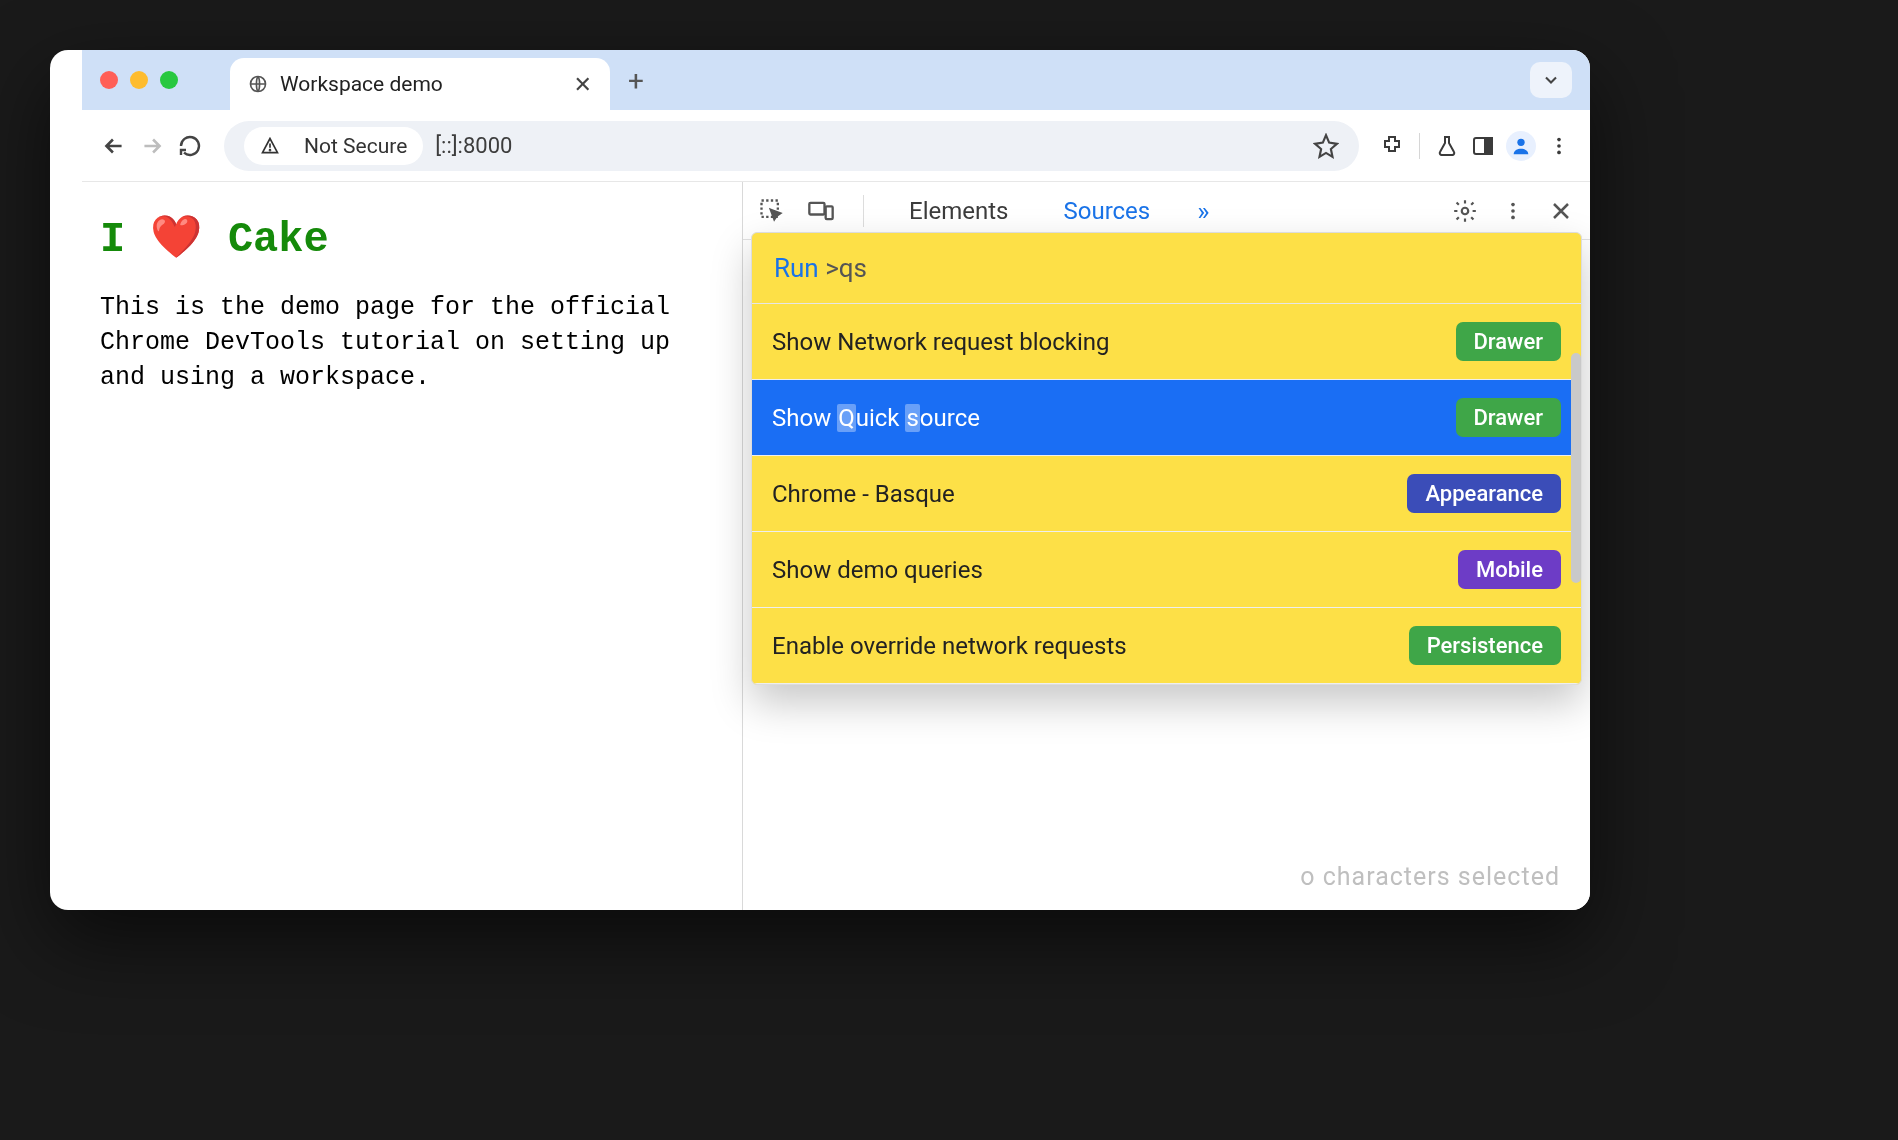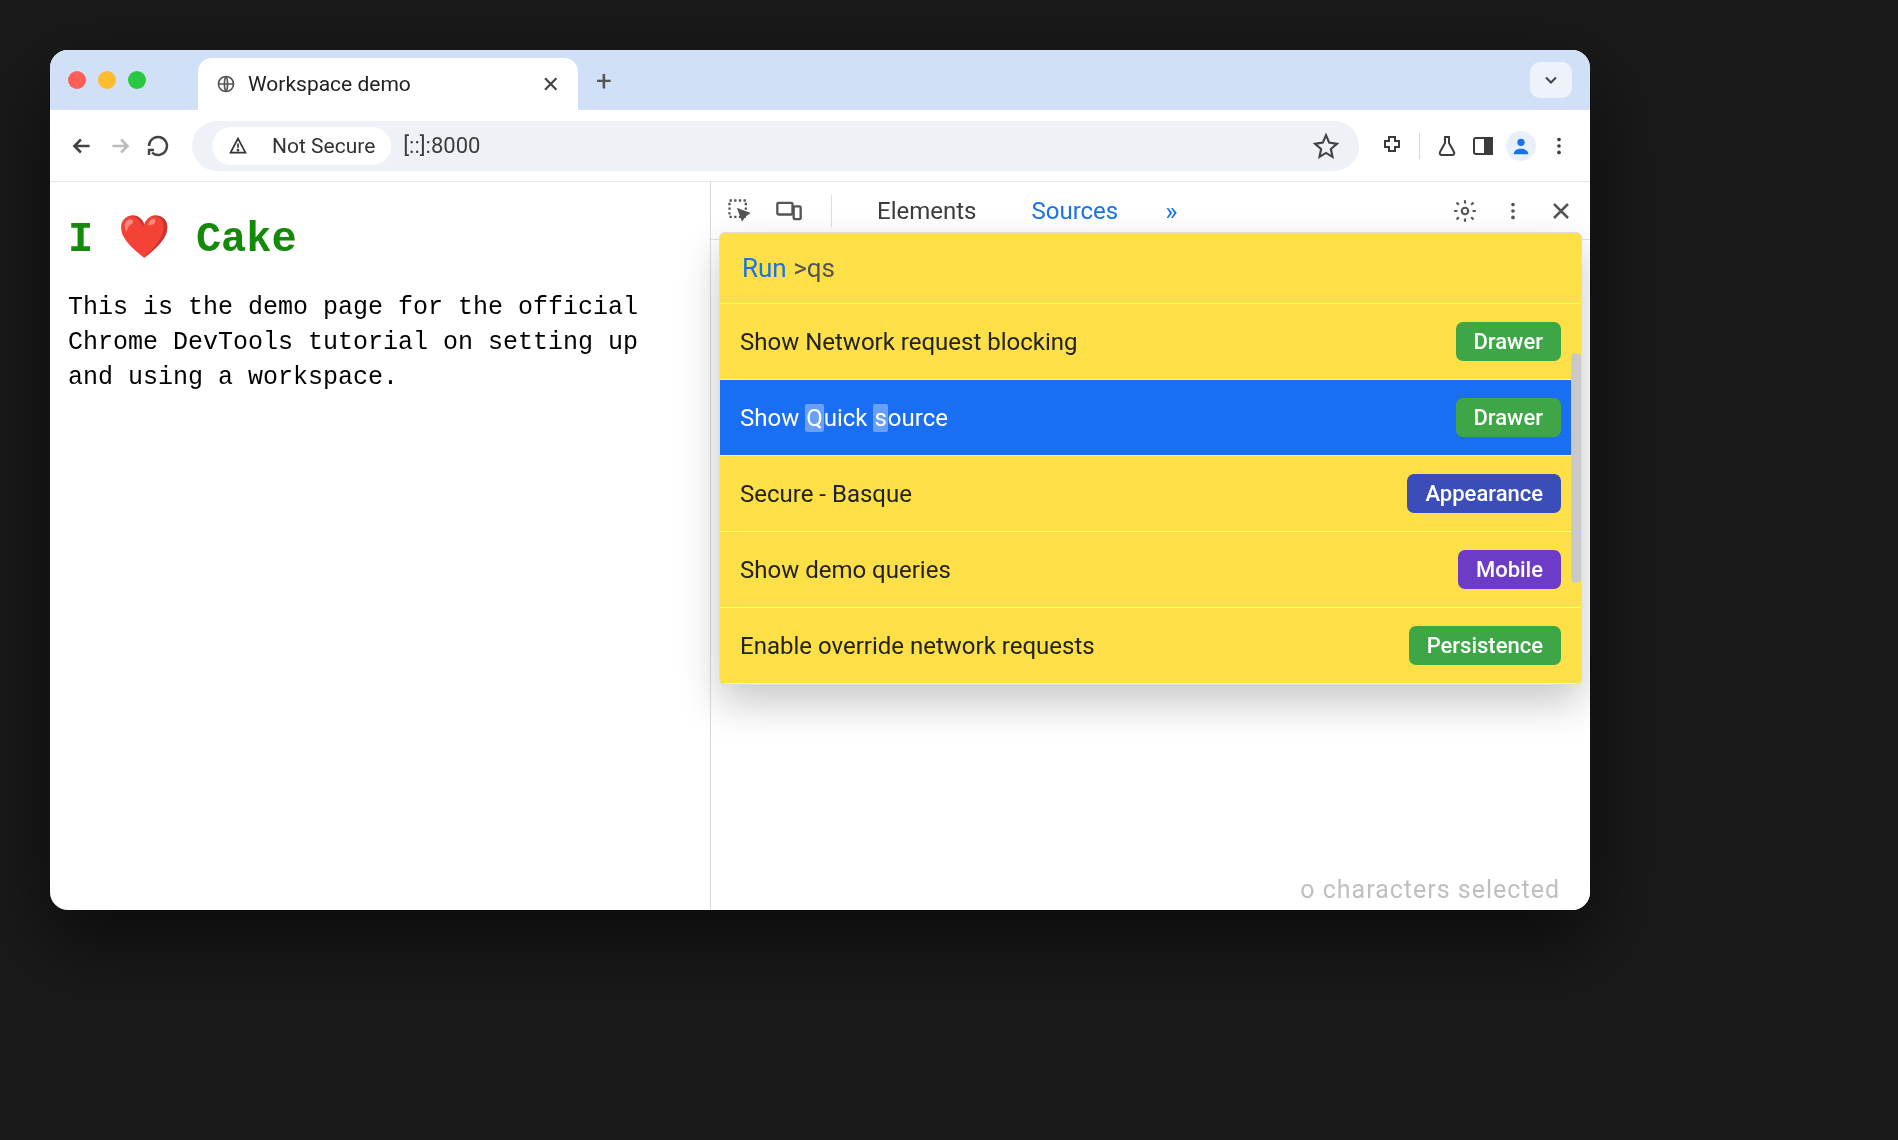--- a/index.html
+++ b/index.html
@@ -16,20 +16,21 @@
   .window {
     width: 1540px;
     height: 860px;
     background: #fff;
     border-radius: 18px;
     box-shadow: 0 30px 80px rgba(0,0,0,0.6);
     overflow: hidden;
     position: relative;
     display: flex;
     flex-direction: column;
+    padding-left: 32px;
   }
   
   .titlebar {
     height: 60px;
     background: #cfe0f7;
     display: flex;
     align-items: center;
     padding: 0 12px;
     position: relative;
   }
@@ -174,21 +175,21 @@
     color: #fff;
     font-size: 22px;
     font-weight: 500;
   }
   .b-green { background: #3fa648; }
   .b-blue { background: #3b4db8; }
   .b-purple { background: #6d3cc6; }
   
   .bottom-status {
     position: absolute;
-    bottom: 6px; right: 30px;
+    bottom: 19px; right: 30px;
     font-size: 25px;
     color: #bfbfbf;
     letter-spacing: 1px;
   }
   .scrollbar-hint {
     position: absolute;
     right: 0; top: 120px;
     width: 10px; height: 230px;
     background: #c9c9c9;
     border-radius: 5px;
@@ -348,21 +349,21 @@
 
         <div class="cmd-item">
               <span>Show Network request blocking</span>
               <span class="badge b-green">Drawer</span>
             </div>
             <div class="cmd-item selected">
               <span>Show <span class="ht">Q</span>uick <span class="ht">s</span>ource</span>
               <span class="badge b-green">Drawer</span>
             </div>
             <div class="cmd-item">
-              <span>Secure - Basque</span>
+              <span>Chrome - Basque</span>
               <span class="badge b-blue">Appearance</span>
             </div>
             <div class="cmd-item">
               <span>Show demo queries</span>
               <span class="badge b-purple">Mobile</span>
             </div>
             <div class="cmd-item">
               <span>Enable override network requests</span>
               <span class="badge b-green">Persistence</span>
             </div>

